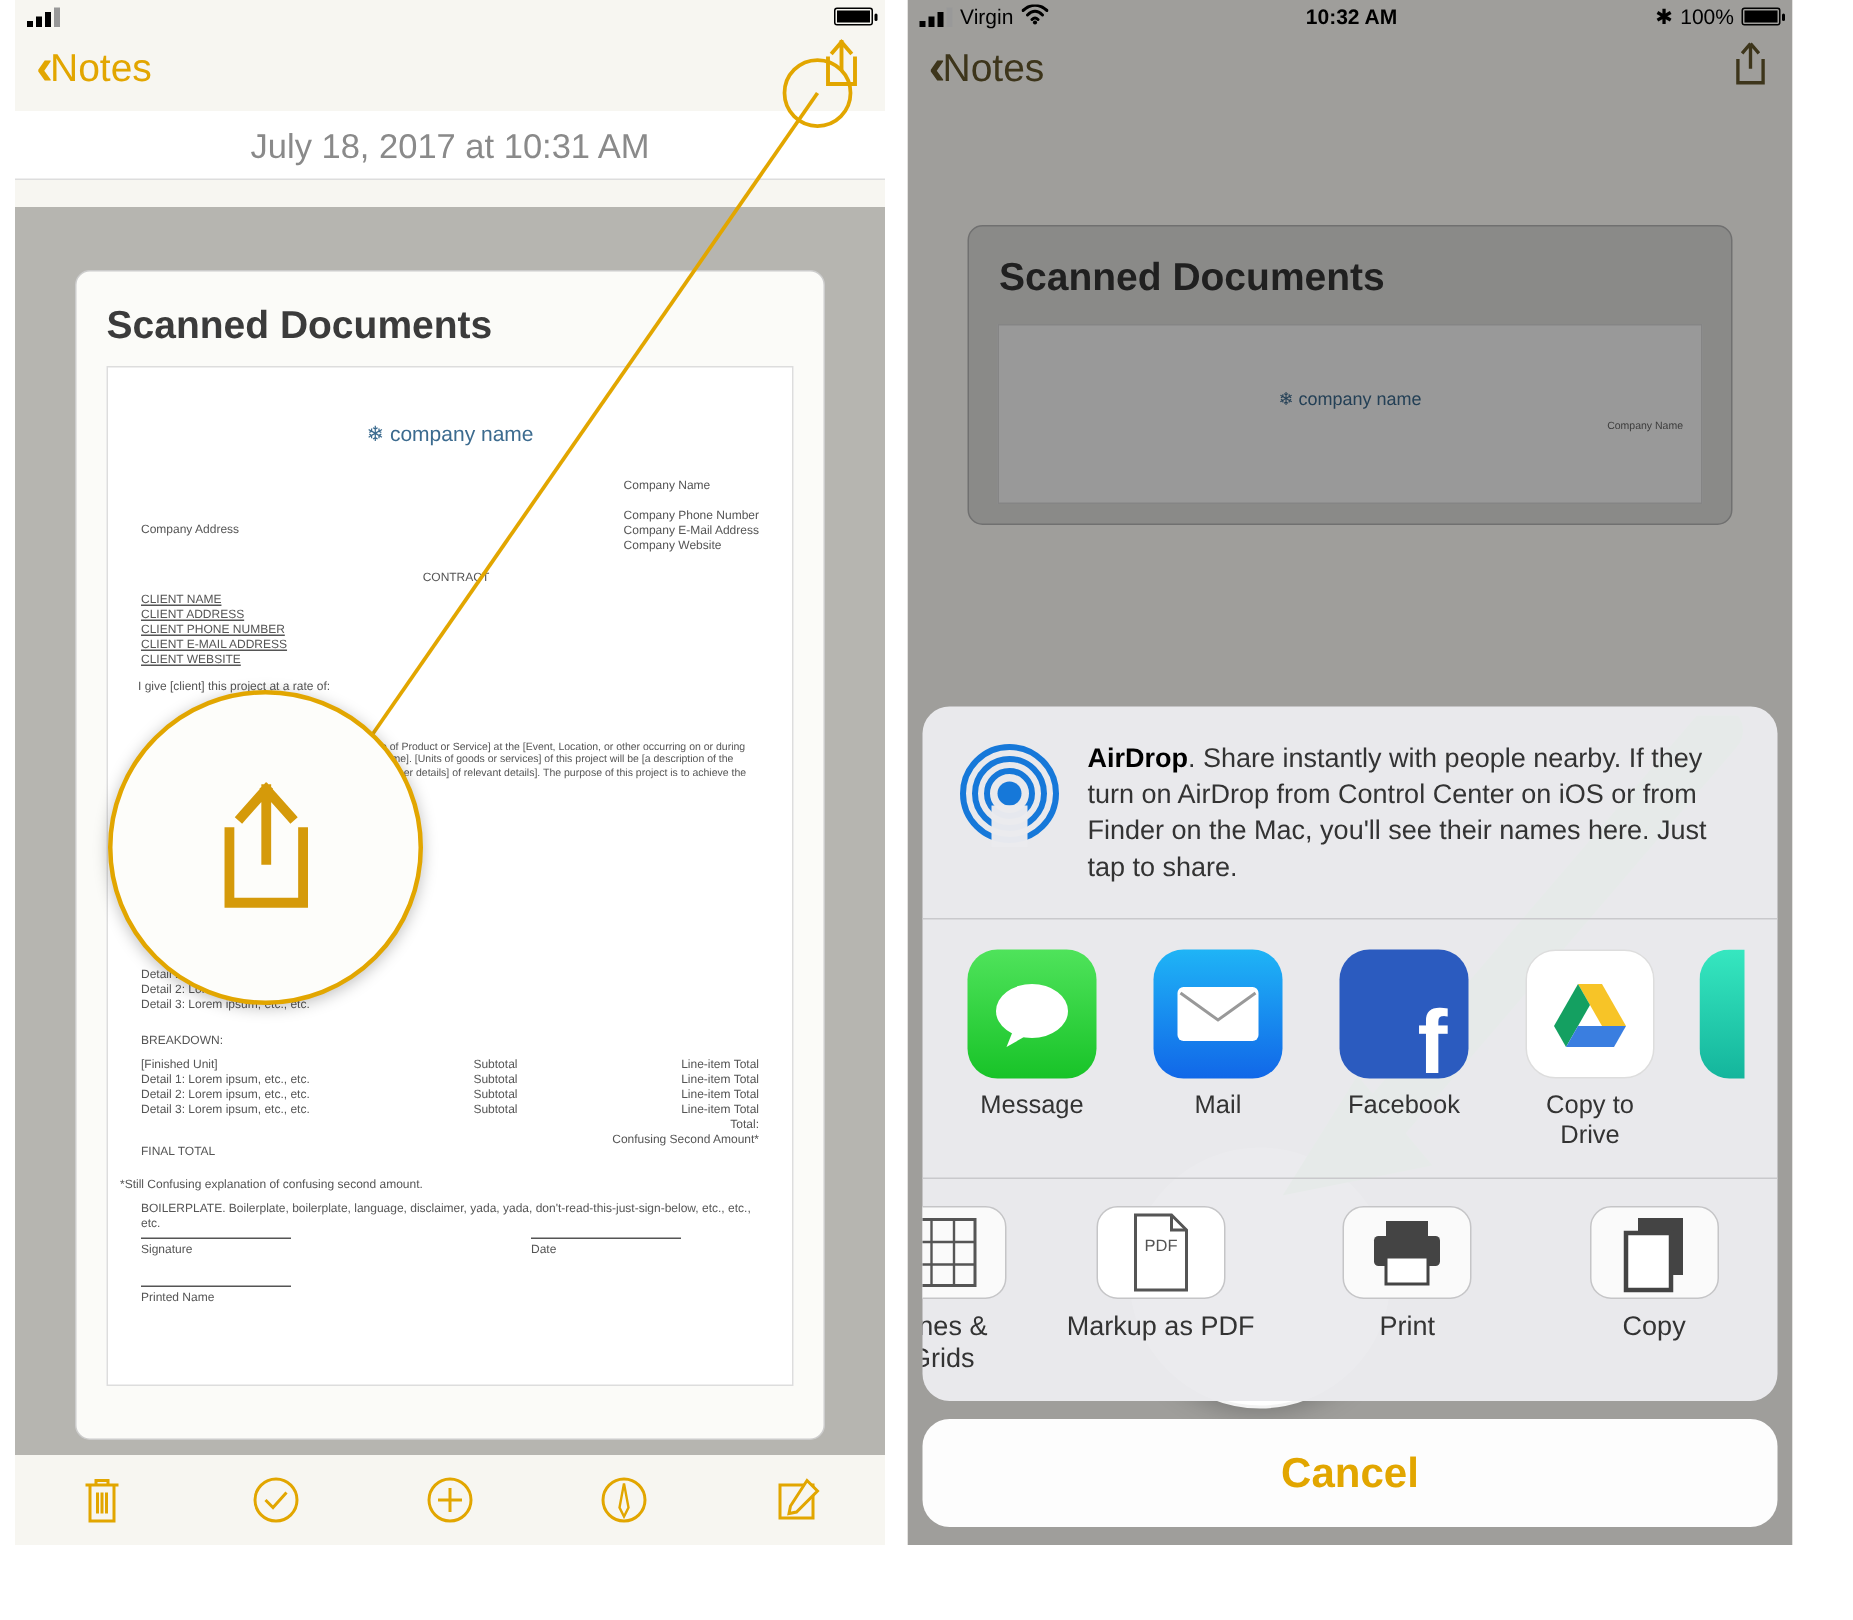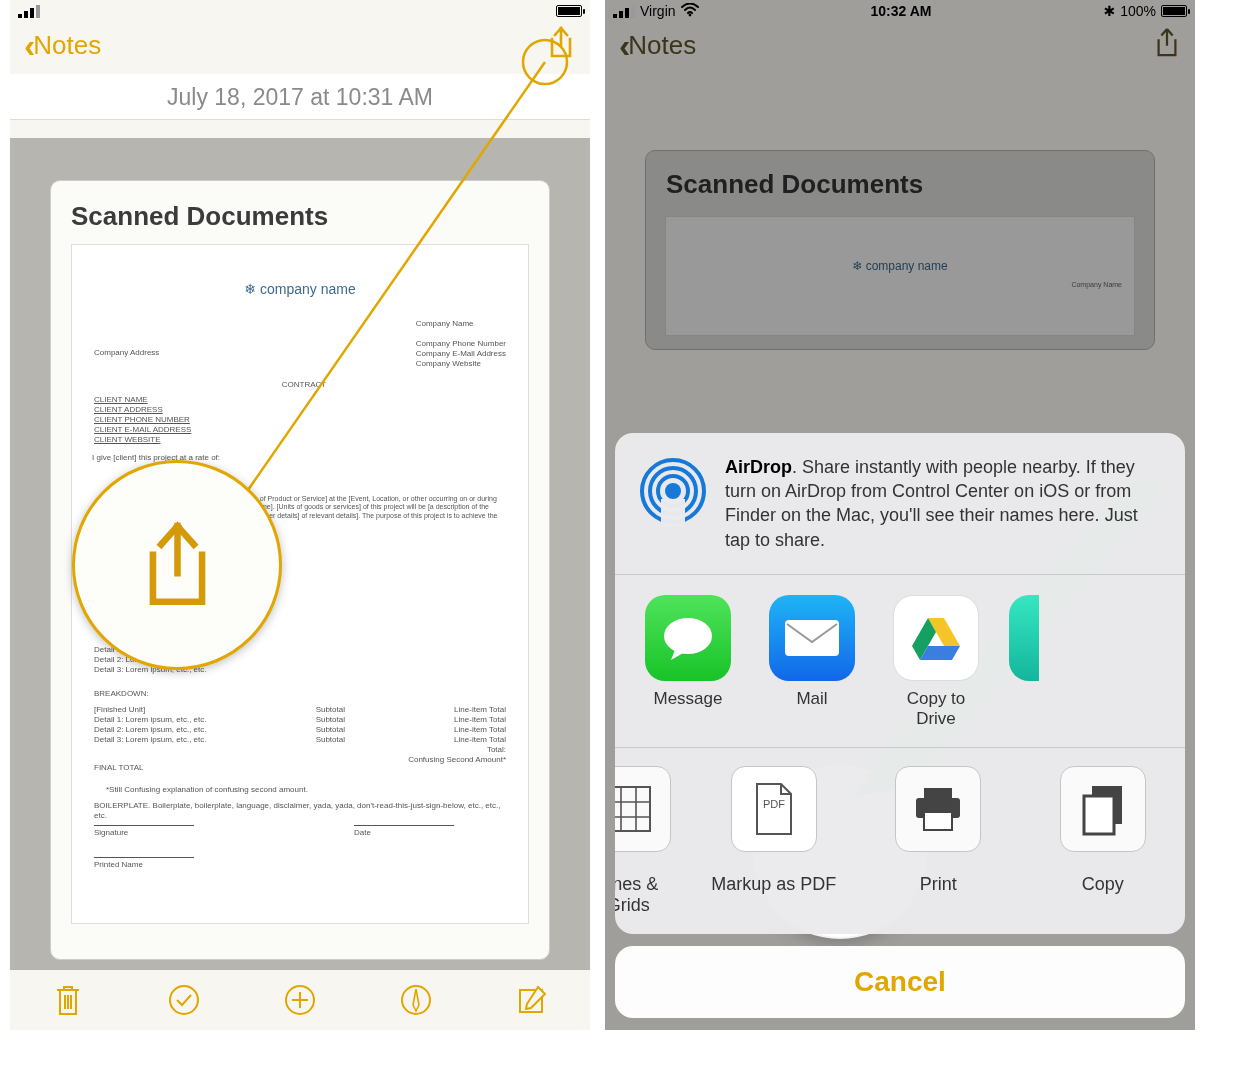--- a/index.html
+++ b/index.html
@@ -78,21 +78,21 @@
   .docimg .addr { position:absolute; left:22px; top:103px;}
   .docimg .contract { position:absolute; top:135px; left:46%; font-size:8px;}
   .docimg .client { position:absolute; left:22px; top:150px;text-decoration:underline;}
   .docimg .give { position:absolute; left:20px; top:208px;font-size:8px;}
   .docimg .para { position:absolute; left:110px; right:22px; top:250px; font-size:7px; line-height:1.2;}
   .docimg .details { position:absolute; left:22px; top:400px; font-size:8px;}
   .docimg .break { position:absolute; left:22px; top:444px; font-size:8px;}
   .docimg .cols { position:absolute; left:22px; right:22px; top:460px; font-size:8px; display:flex; justify-content:space-between;}
   .docimg .tot { position:absolute; left:22px; right:22px; top:500px; font-size:8px; text-align:right;}
   .docimg .final { position:absolute; left:22px; top:518px; font-size:8px;}
-  .docimg .still { position:absolute; left:34px; top:540px; font-size:8px;}
+  .docimg .still { position:absolute; left:8px; top:540px; font-size:8px;}
   .docimg .boiler { position:absolute; left:22px; right:22px; top:556px; font-size:8px;}
   .docimg .sig { position:absolute; left:22px; top:580px; font-size:8px; display:flex; gap:160px;}
   .docimg .sig span{border-top:1px solid #555; padding-top:2px; width:100px; display:inline-block;}
   .docimg .pn { position:absolute; left:22px; top:612px; font-size:8px;}
   .docimg .pn span{border-top:1px solid #555; padding-top:2px; width:100px; display:inline-block;}
 
   
   .connector {
     position:absolute; left:0; top:0; width:580px; height:1030px; pointer-events:none;
   }
@@ -146,21 +146,21 @@
   .msg { background: linear-gradient(#4fe35b,#18c328);}
   .mail { background: linear-gradient(#1fb4f6,#1167e8);}
   .fb { background:#2b5bbf; position:relative;}
   .fb::after { content:"f"; color:#fff; font-weight:800; font-size:60px; position:absolute; right:14px; bottom:-10px; font-family:Arial;}
   .drive { background:#fff; border:1px solid #ddd;}
   .app.extra .icon { background: linear-gradient(#36e7c0,#14b59c);}
   .app.extra { width:30px; overflow:hidden;}
 
   .actions-row { display:flex; padding:18px 0 18px 0; justify-content:space-around;}
   .action { width:128px; text-align:center; color:#333; font-size:18px;}
-  .action .icon { width:86px; height:86px; border-radius:14px; background:#fafafa; border:1px solid #c5c5c7; margin:0 auto 22px; display:flex; align-items:center; justify-content:center;}
+  .action .icon { width:86px; height:62px; border-radius:14px; background:#fafafa; border:1px solid #c5c5c7; margin:0 auto 8px; display:flex; align-items:center; justify-content:center;}
   .action.trunc-left { width:90px; margin-left:-50px;}
 
   .cancel-btn {
     background:#fdfdfd; border-radius:18px; height:72px; display:flex; align-items:center; justify-content:center;
     color:#e2a600; font-size:28px; font-weight:700;
   }
 
   
   .hl-circle {
     position:absolute; width:170px; height:170px; border-radius:50%; background:#fff;
@@ -390,20 +390,24 @@
           <div class="app">
             <div class="icon mail">
               <svg width="58" height="40" viewBox="0 0 58 40">
                   <rect x="2" y="2" width="54" height="36" rx="4" fill="#fff"></rect>
                   <path d="M4 6 L29 24 L54 6" stroke="#999" stroke-width="2" fill="none"></path>
                 </svg>
             </div>
             <div>Mail</div>
           </div>
           <div class="app">
+            <div class="icon fb"></div>
+            <div>Facebook</div>
+          </div>
+          <div class="app">
             <div class="icon drive">
               <svg width="56" height="48" viewBox="0 0 56 48">
                   <path d="M20 4 L36 4 L52 32 L36 32 Z" fill="#f7c427"></path>
                   <path d="M20 4 L4 32 L12 46 L28 18 Z" fill="#14a061"></path>
                   <path d="M12 46 L44 46 L52 32 L20 32 Z" fill="#3a7ee0"></path>
                 </svg>
             </div>
             <div>Copy to Drive</div>
           </div>
           <div class="app extra">

